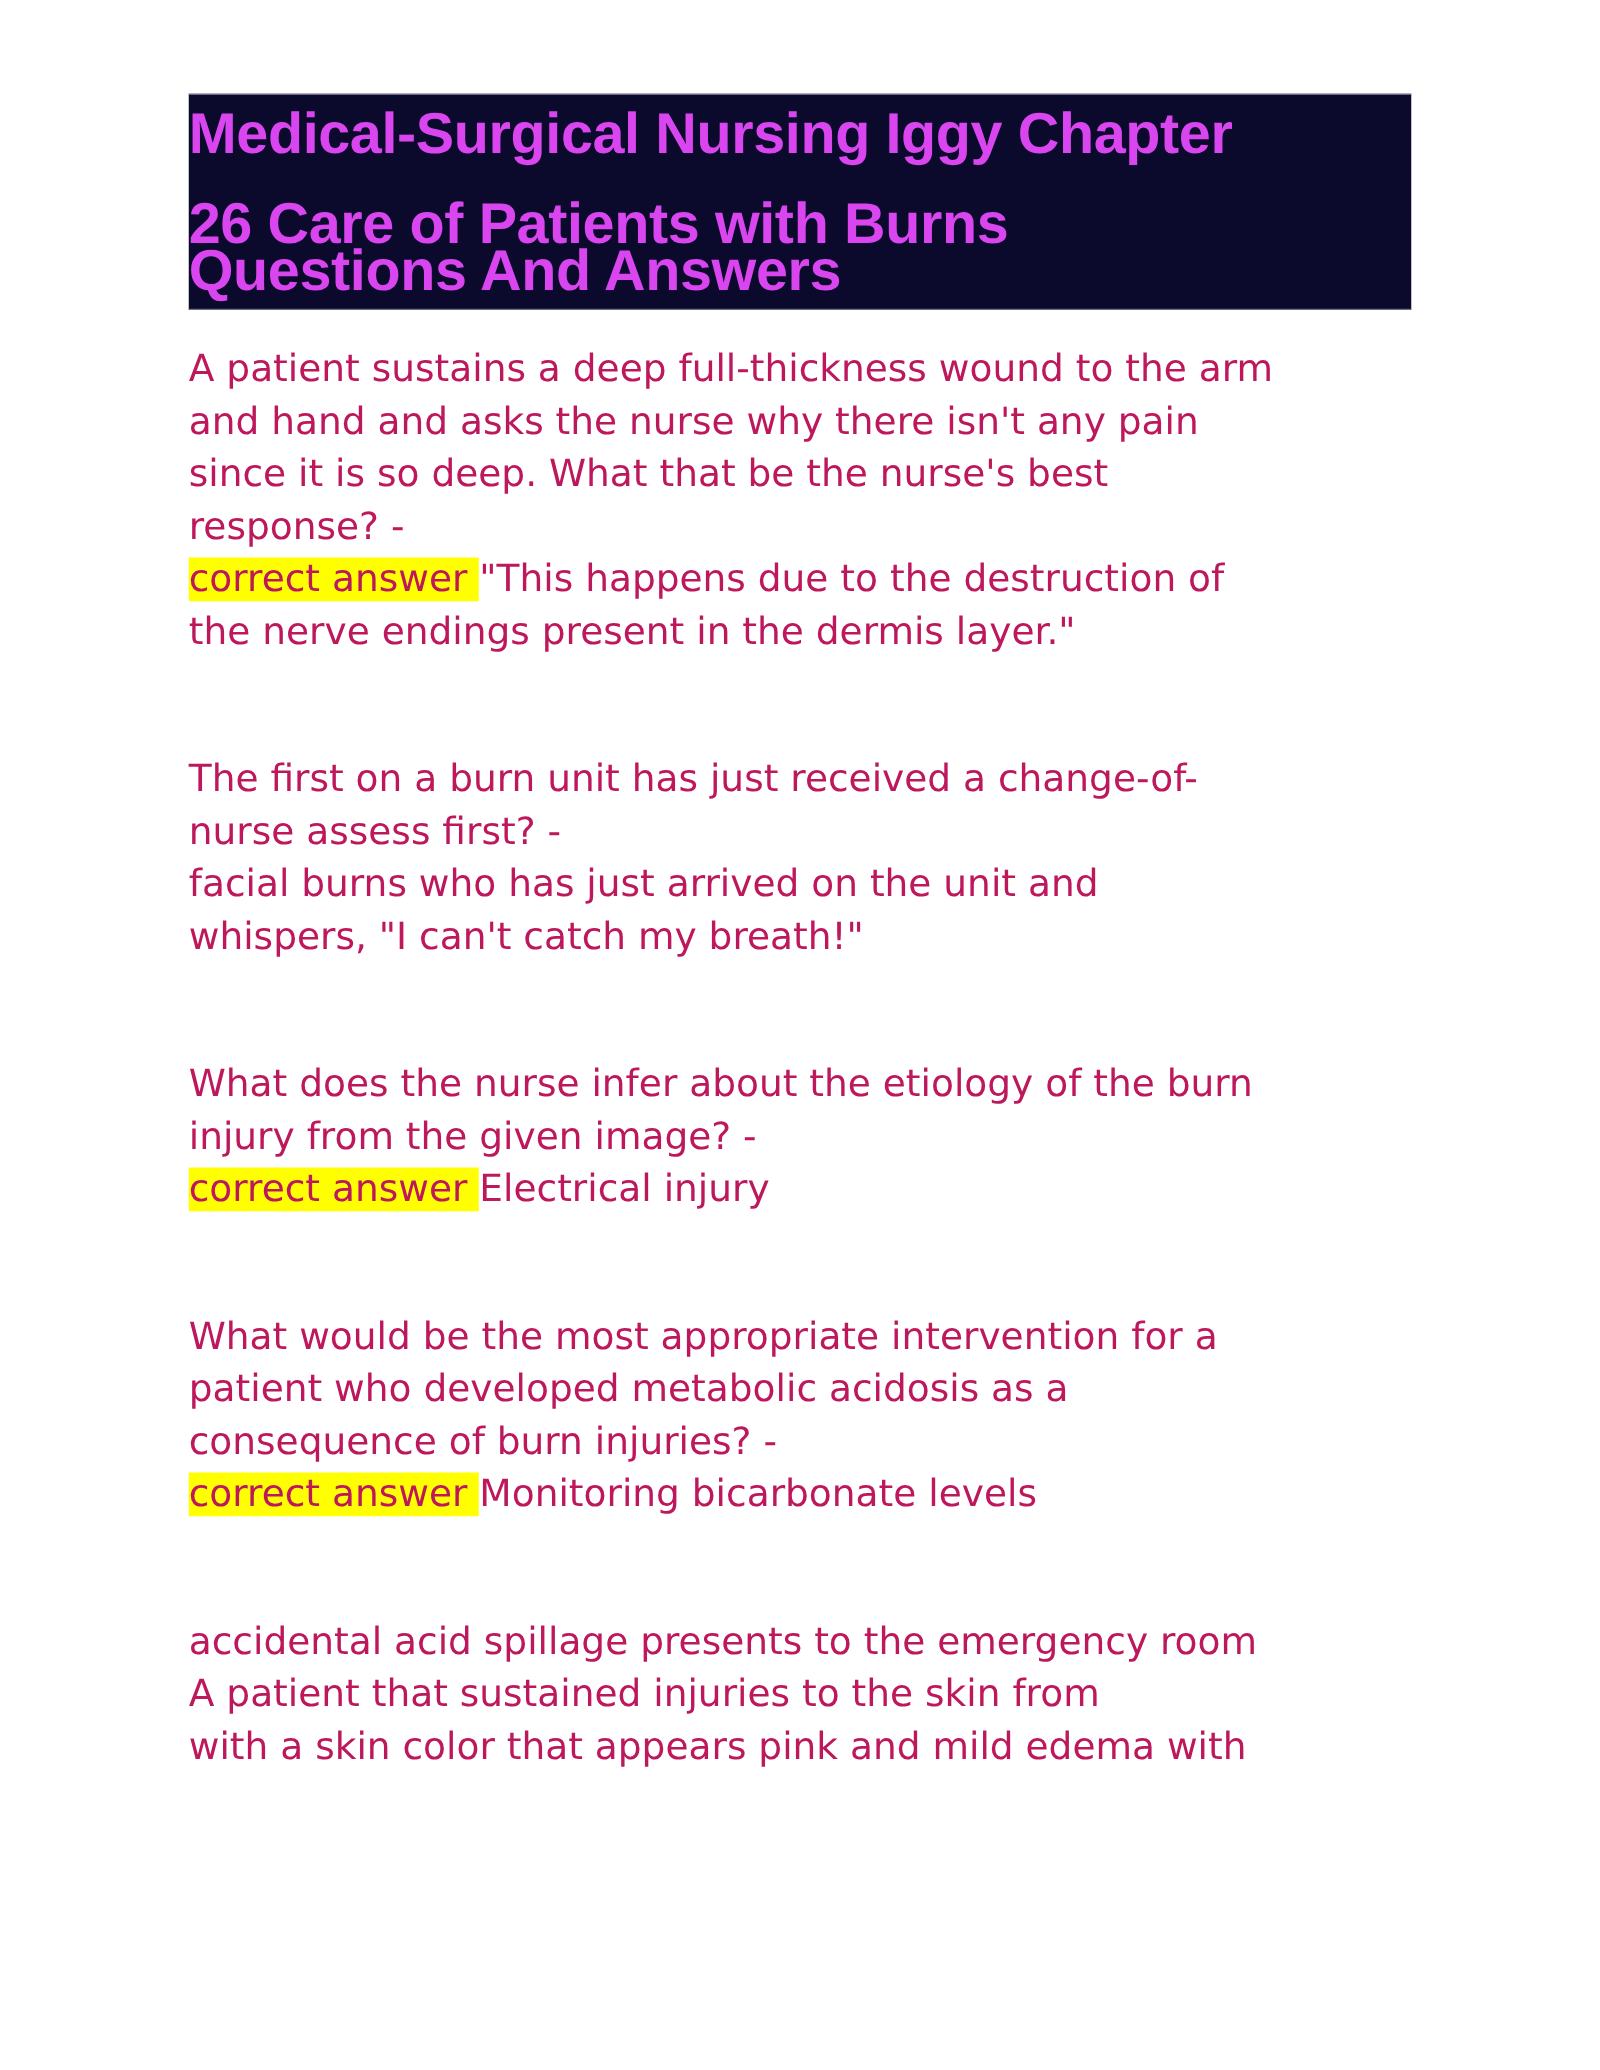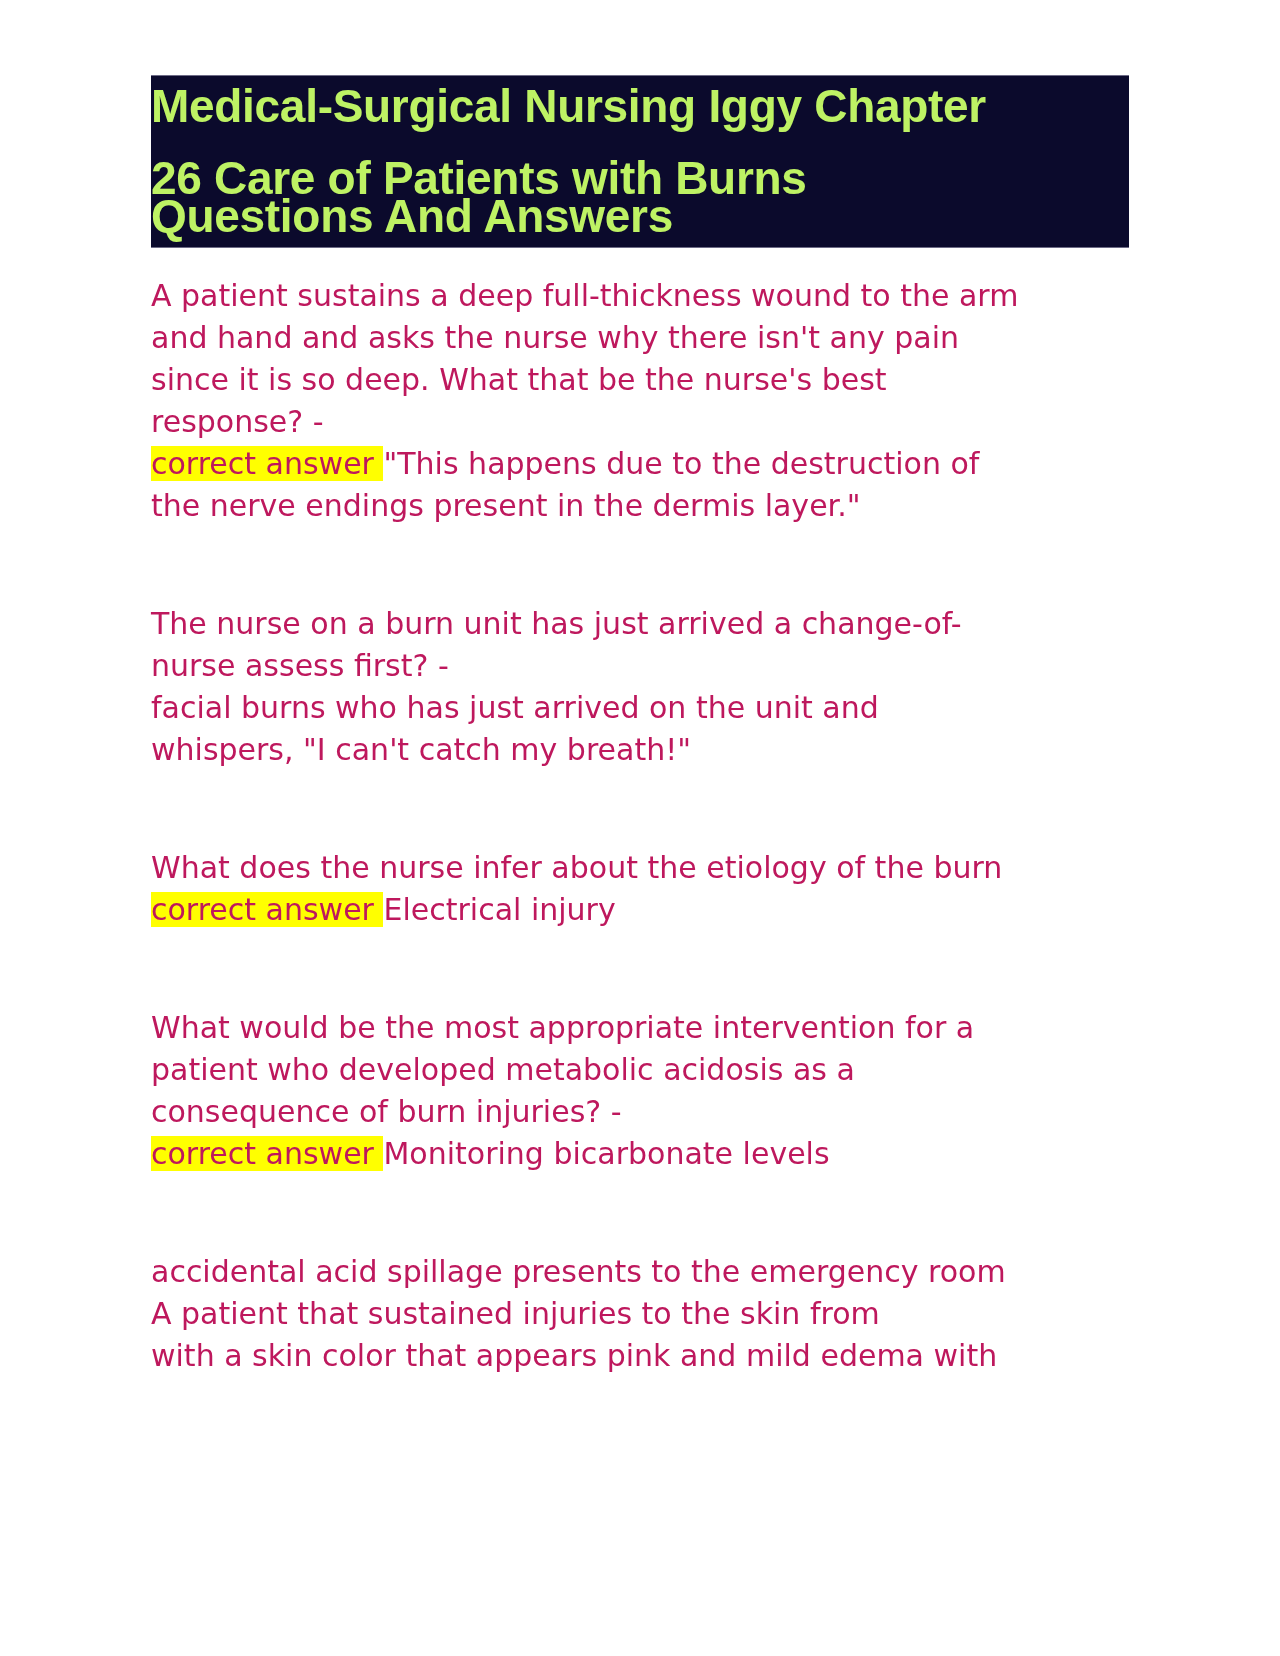--- a/index.html
+++ b/index.html
@@ -4,21 +4,21 @@
 <style>
   html, body { margin: 0; padding: 0; background: #ffffff; }
   body { width: 1280px; height: 1656px; position: relative; overflow: hidden; }
   .page { position: absolute; left: 0; top: 0; width: 1280px; height: 1656px; background: #ffffff; }
   .title-box {
     position: absolute; left: 151px; top: 75px; width: 978px; height: 173px;
     background: #0b0a2c; box-sizing: border-box; border-top: 1px solid #6d6b86; border-bottom: 1px solid #6d6b86;
     overflow: hidden;
   }
   .title-line {
-    font-family: "Liberation Sans", sans-serif; font-weight: bold; color: #bef264;
+    font-family: "Liberation Sans", sans-serif; font-weight: bold; color: #d946ef;
     font-size: 46px; line-height: 57px; white-space: nowrap; letter-spacing: -0.3px;
     position: absolute; left: 0;
   }
   .content { position: absolute; left: 151px; top: 275px; width: 980px; }
   .qa { margin: 0 0 76px 0; }
   .line {
     font-family: "DejaVu Sans", sans-serif; font-size: 30px; line-height: 42px;
     color: #be185d; white-space: nowrap; height: 42px;
   }
   .hl { background: #ffff00; text-align: right; }
@@ -39,28 +39,29 @@
     <div class="qa">
       <div class="line">A patient sustains a deep full-thickness wound to the arm</div>
       <div class="line">and hand and asks the nurse why there isn't any pain</div>
       <div class="line">since it is so deep. What that be the nurse's best</div>
       <div class="line">response? -</div>
       <div class="line"><span class="hl">correct answer </span><span>"This happens due to the destruction of</span></div>
       <div class="line">the nerve endings present in the dermis layer."</div>
     </div>
 
     <div class="qa">
-      <div class="line">The nurse on a burn unit has just arrived a change-of-</div>
+      <div class="line">The first on a burn unit has just received a change-of-</div>
       <div class="line">nurse assess first? -</div>
       <div class="line">facial burns who has just arrived on the unit and</div>
       <div class="line">whispers, "I can't catch my breath!"</div>
     </div>
 
     <div class="qa">
       <div class="line">What does the nurse infer about the etiology of the burn</div>
+      <div class="line">injury from the given image? -</div>
       <div class="line"><span class="hl">correct answer </span><span>Electrical injury</span></div>
     </div>
 
     <div class="qa">
       <div class="line">What would be the most appropriate intervention for a</div>
       <div class="line">patient who developed metabolic acidosis as a</div>
       <div class="line">consequence of burn injuries? -</div>
       <div class="line"><span class="hl">correct answer </span><span>Monitoring bicarbonate levels</span></div>
     </div>
 

